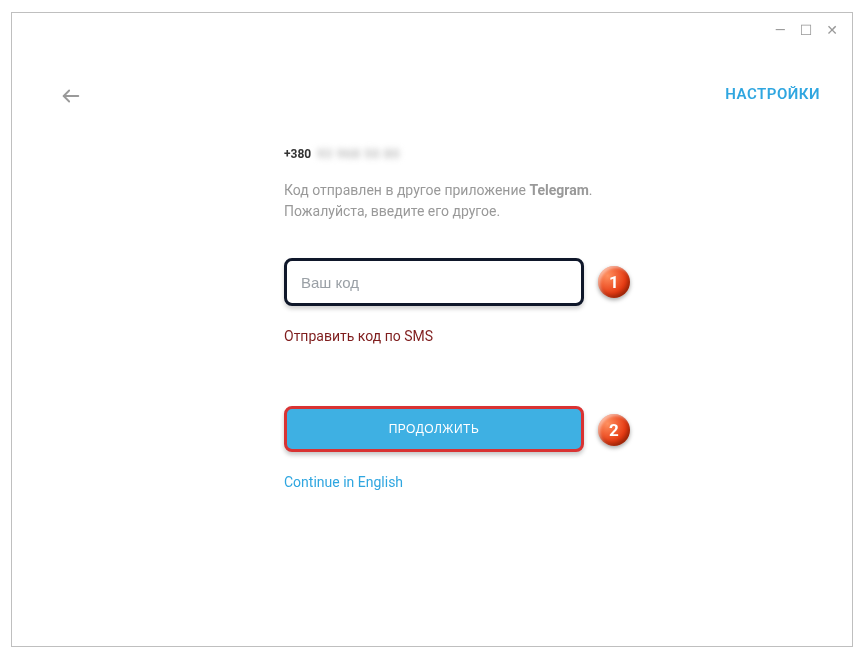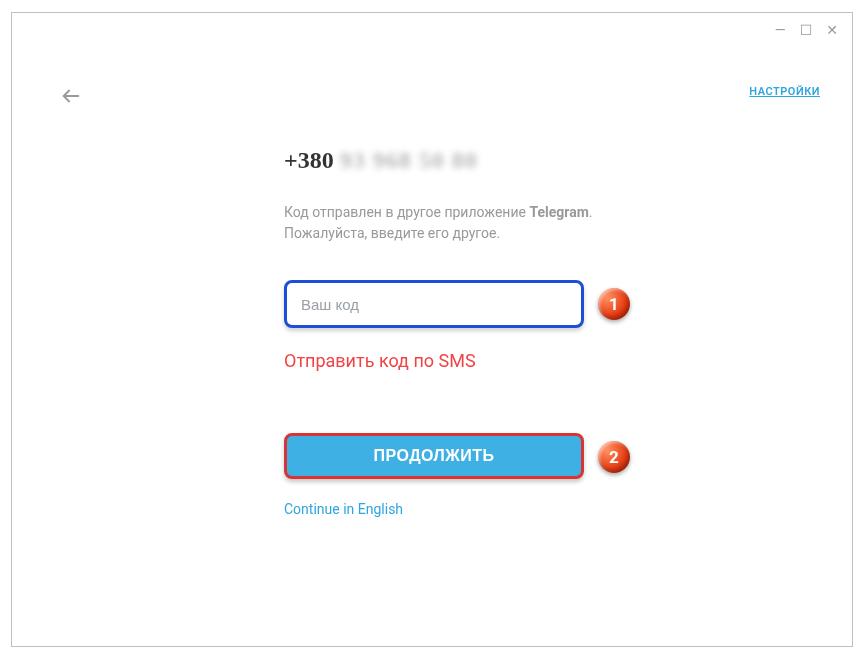--- a/index.html
+++ b/index.html
@@ -45,62 +45,60 @@
     height: 22px;
     cursor: pointer;
     color: #9a9a9a;
   }
   .back-arrow svg { width: 22px; height: 22px; }
   .settings-link {
     position: absolute;
     right: 32px;
     top: 22px;
     color: #2fa6e0;
-    font-size: 11px;
+    font-size: 15px;
     font-weight: 600;
     letter-spacing: 0.5px;
     cursor: pointer;
-    text-decoration: underline;
   }
   .content {
     position: absolute;
     top: 134px;
     left: 272px;
     width: 340px;
   }
   .phone {
-    font-size: 24px;
+    font-size: 12px;
     font-weight: 700;
     color: #333;
     display: flex;
     align-items: flex-start;
     gap: 6px;
-    font-family: Liberation Serif, serif;
   }
   .phone-blur {
     color: #b7b7b7;
     filter: blur(3px);
     font-weight: 700;
     letter-spacing: 1px;
   }
   .info {
-    margin-top: 28px;
+    margin-top: 19px;
     font-size: 14px;
     color: #999;
     line-height: 1.5;
   }
   .info b { color: #999; font-weight: 700; }
   .code-wrap {
     position: relative;
     margin-top: 36px;
   }
   .code-input {
     width: 300px;
     height: 48px;
-    border: 3px solid #1d4ed8;
+    border: 3px solid #0f172a;
     border-radius: 8px;
     padding: 0 14px;
     font-size: 15px;
     color: #888;
     outline: none;
     box-shadow: 0 3px 4px rgba(0,0,0,0.18);
   }
   .code-input::placeholder { color: #9aa0a6; }
   .badge {
     position: absolute;
@@ -111,35 +109,35 @@
     box-shadow: 0 2px 4px rgba(0,0,0,0.35), inset -2px -3px 4px rgba(0,0,0,0.25), inset 2px 2px 3px rgba(255,255,255,0.5);
     color: #fff;
     font-weight: 700;
     font-size: 17px;
     text-align: center;
     line-height: 32px;
   }
   .badge1 { top: 8px; left: 314px; }
   .sms-link {
     margin-top: 22px;
-    font-size: 18px;
-    color: #ef4444;
+    font-size: 14px;
+    color: #7f1d1d;
     cursor: pointer;
   }
   .continue-wrap {
     position: relative;
     margin-top: 62px;
   }
   .continue-btn {
     width: 300px;
     height: 46px;
     background: #3eb0e3;
     color: #fff;
-    font-size: 16px;
-    font-weight: 700;
+    font-size: 12px;
+    font-weight: 400;
     letter-spacing: 0.5px;
     border: 3px solid #d93333;
     border-radius: 8px;
     cursor: pointer;
     box-shadow: 0 3px 4px rgba(0,0,0,0.22);
   }
   .badge2 { top: 8px; left: 314px; }
   .english-link {
     margin-top: 22px;
     width: 300px;

